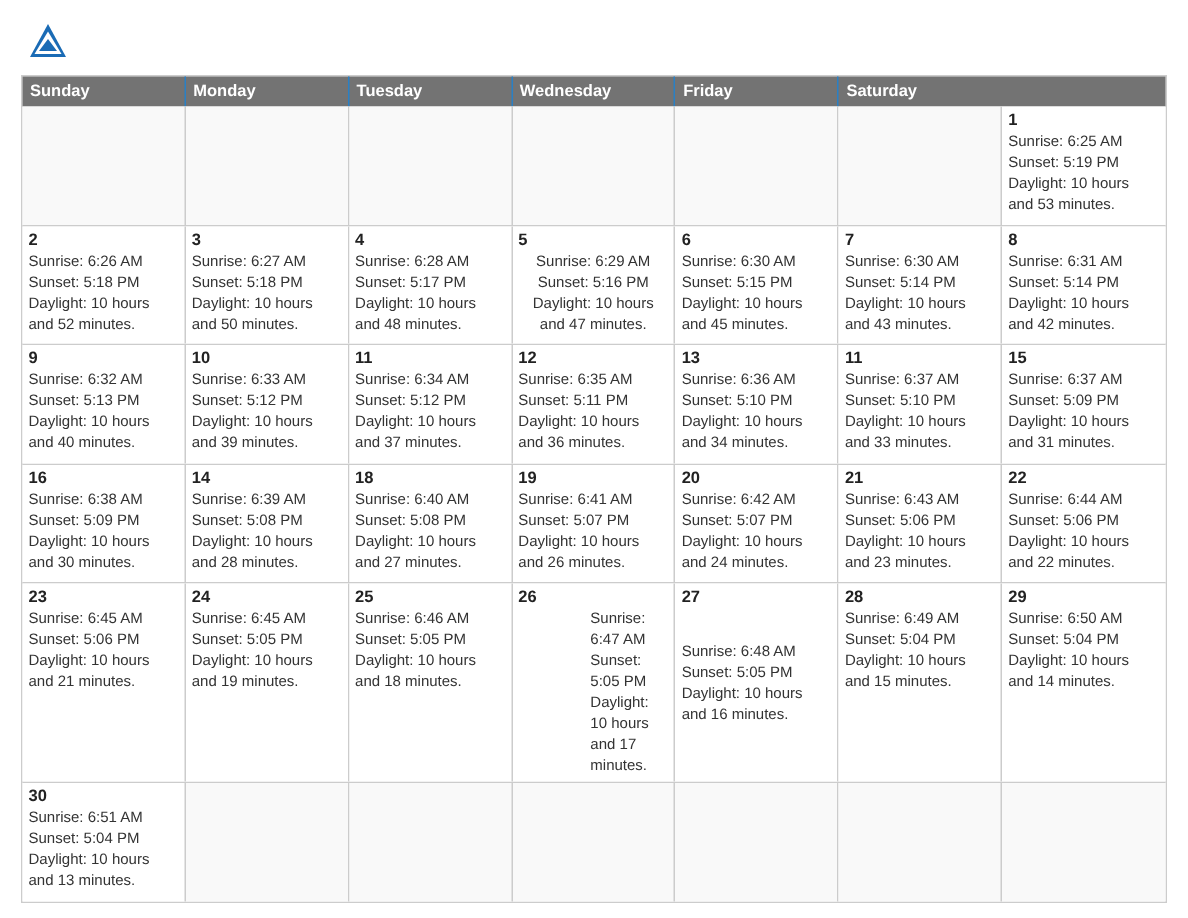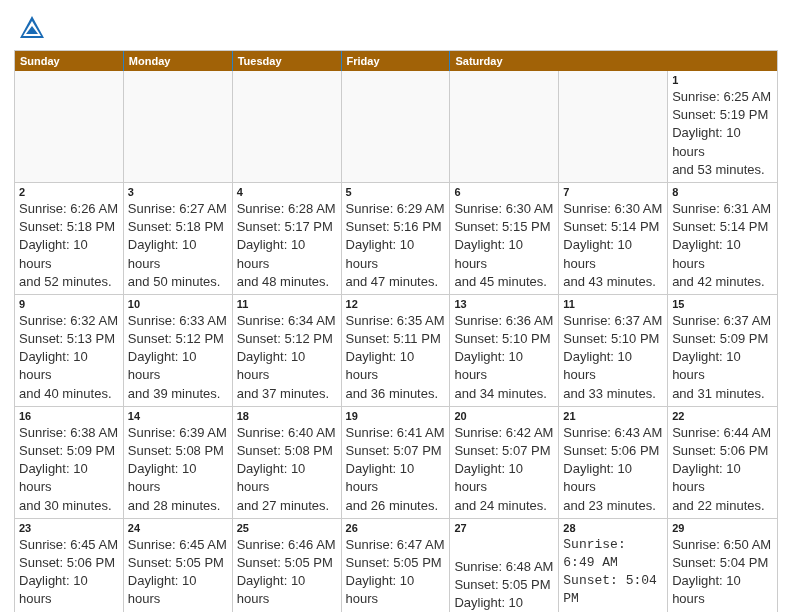--- a/index.html
+++ b/index.html
@@ -60,21 +60,21 @@
     }
     .calendar {
       flex: 1;
       display: flex;
       flex-direction: column;
       border: 1px solid #ccc;
     }
     .cal-header {
       display: grid;
       grid-template-columns: repeat(7, 1fr);
-      background: #a16207;
+      background: #737373;
     }
     .cal-header-cell {
       color: white;
       font-size: 11px;
       font-weight: bold;
       padding: 4px 5px;
       border-right: 1px solid #2980c5;
       text-align: left;
     }
     .cal-header-cell:last-child {
@@ -109,21 +109,21 @@
       background: #f9f9f9;
     }
     .day-num {
       font-size: 11px;
       font-weight: bold;
       color: #222;
       display: block;
       margin-bottom: 2px;
     }
     .cell-info {
-      font-size: 13px;
+      font-size: 10px;
       line-height: 1.4;
       color: #333;
     }
   </style>
 </head>
 <body>
 
 <div class="page">
   <div class="header">
     <div class="logo">
@@ -142,20 +142,21 @@
       <div class="month-title"></div>
       <div class="subtitle"></div>
     </div>
   </div>
 
   <div class="calendar">
     <div class="cal-header" id="cal-header">
         <div class="cal-header-cell">Sunday</div>
         <div class="cal-header-cell">Monday</div>
         <div class="cal-header-cell">Tuesday</div>
+        <div class="cal-header-cell">Wednesday</div>
         <div class="cal-header-cell">Friday</div>
         <div class="cal-header-cell">Saturday</div>
       </div>
     <div class="cal-body" id="cal-body">
         <div class="cal-row">
           <div class="cal-cell empty"></div>
           <div class="cal-cell empty"></div>
           <div class="cal-cell empty"></div>
           <div class="cal-cell empty"></div>
           <div class="cal-cell empty"></div>
@@ -185,21 +186,21 @@
           </div>
           <div class="cal-cell">
             <span class="day-num">4</span>
             <div class="cell-info" style="white-space: pre-line;">Sunrise: 6:28 AM
 Sunset: 5:17 PM
 Daylight: 10 hours
 and 48 minutes.</div>
           </div>
           <div class="cal-cell">
             <span class="day-num">5</span>
-            <div class="cell-info" style="white-space: pre-line;">Sunrise: 6:29 AM
+            <div class="cell-info" style="white-space: pre-line; text-align: center;">Sunrise: 6:29 AM
 Sunset: 5:16 PM
 Daylight: 10 hours
 and 47 minutes.</div>
           </div>
           <div class="cal-cell">
             <span class="day-num">6</span>
             <div class="cell-info" style="white-space: pre-line;">Sunrise: 6:30 AM
 Sunset: 5:15 PM
 Daylight: 10 hours
 and 45 minutes.</div>
@@ -338,35 +339,35 @@
           </div>
           <div class="cal-cell">
             <span class="day-num">25</span>
             <div class="cell-info" style="white-space: pre-line;">Sunrise: 6:46 AM
 Sunset: 5:05 PM
 Daylight: 10 hours
 and 18 minutes.</div>
           </div>
           <div class="cal-cell">
             <span class="day-num">26</span>
-            <div class="cell-info" style="white-space: pre-line;">Sunrise: 6:47 AM
+            <div class="cell-info" style="white-space: pre-line; margin-left: 48px;">Sunrise: 6:47 AM
 Sunset: 5:05 PM
 Daylight: 10 hours
 and 17 minutes.</div>
           </div>
           <div class="cal-cell">
             <span class="day-num">27</span>
             <div class="cell-info" style="white-space: pre-line; margin-top: 24px;">Sunrise: 6:48 AM
 Sunset: 5:05 PM
 Daylight: 10 hours
 and 16 minutes.</div>
           </div>
           <div class="cal-cell">
             <span class="day-num">28</span>
-            <div class="cell-info" style="white-space: pre-line; font-family: Liberation Mono, monospace;">Sunrise: 6:49 AM
+            <div class="cell-info" style="white-space: pre-line;">Sunrise: 6:49 AM
 Sunset: 5:04 PM
 Daylight: 10 hours
 and 15 minutes.</div>
           </div>
           <div class="cal-cell">
             <span class="day-num">29</span>
             <div class="cell-info" style="white-space: pre-line;">Sunrise: 6:50 AM
 Sunset: 5:04 PM
 Daylight: 10 hours
 and 14 minutes.</div>

